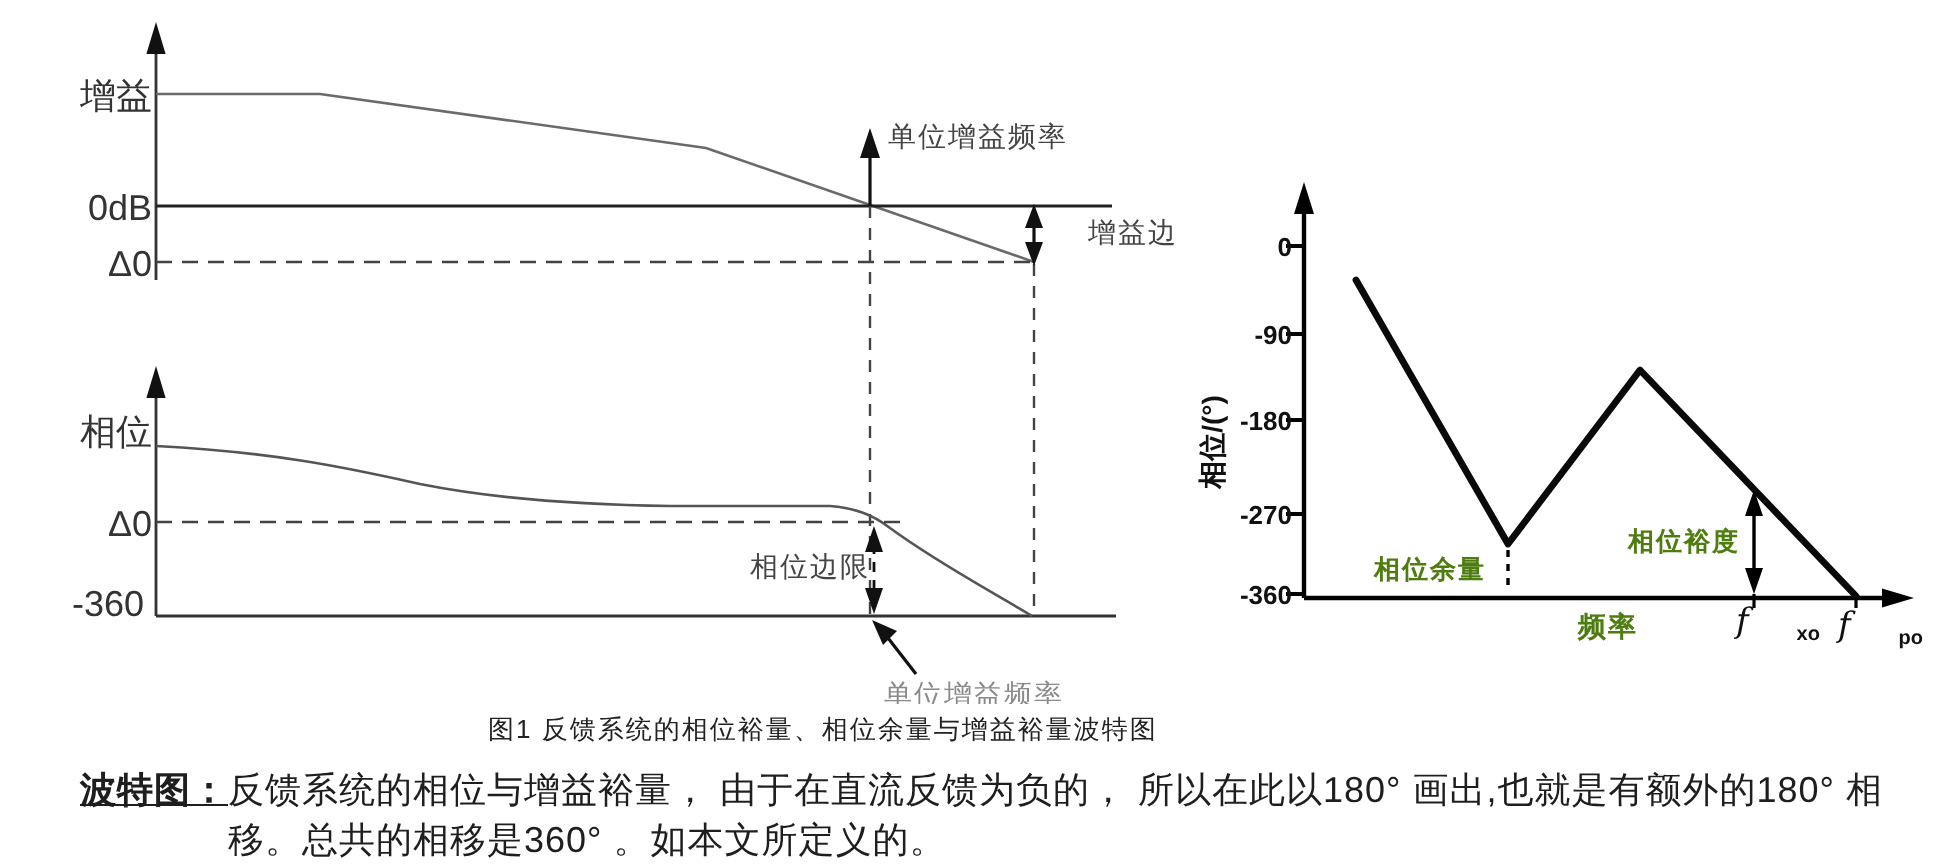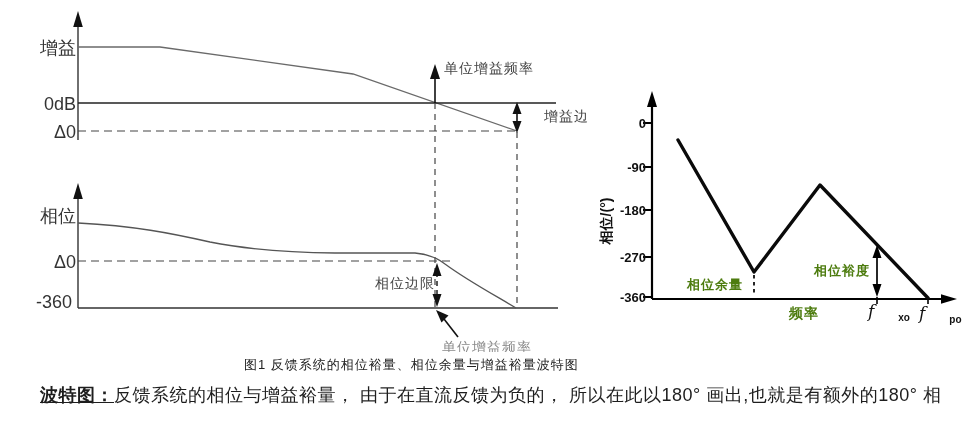--- a/index.html
+++ b/index.html
@@ -108,14 +108,15 @@
   <div class="rt-tick" style="left:614px;top:250px;">-270</div>
   <div class="rt-tick" style="left:614px;top:290px;">-360</div>
   <div class="lbl rt-ann" style="left:687px;top:278px;">相位余量</div>
   <div class="lbl rt-ann" style="left:814px;top:264px;">相位裕度</div>
   <div class="lbl rt-ann" style="left:789px;top:306px;font-size:14px;">频率</div>
   <div class="fmark" style="left:868px;top:301px;"><span class="fb">f</span><span class="fs">xo</span></div>
   <div class="fmark" style="left:919px;top:303px;"><span class="fb">f</span><span class="fs">po</span></div>
 
   <div id="caption">图1 反馈系统的相位裕量、相位余量与增益裕量波特图</div>
   <div class="bodyline" style="left:40px;top:383px;"><span class="lead">波特图：</span><span>反馈系统的相位与增益裕量， 由于在直流反馈为负的， 所以在此以180° 画出,也就是有额外的180° 相</span></div>
+  <div class="bodyline" style="left:114px;top:408px;">移。总共的相移是360° 。如本文所定义的。</div>
 
 </div>
 
 </body></html>

